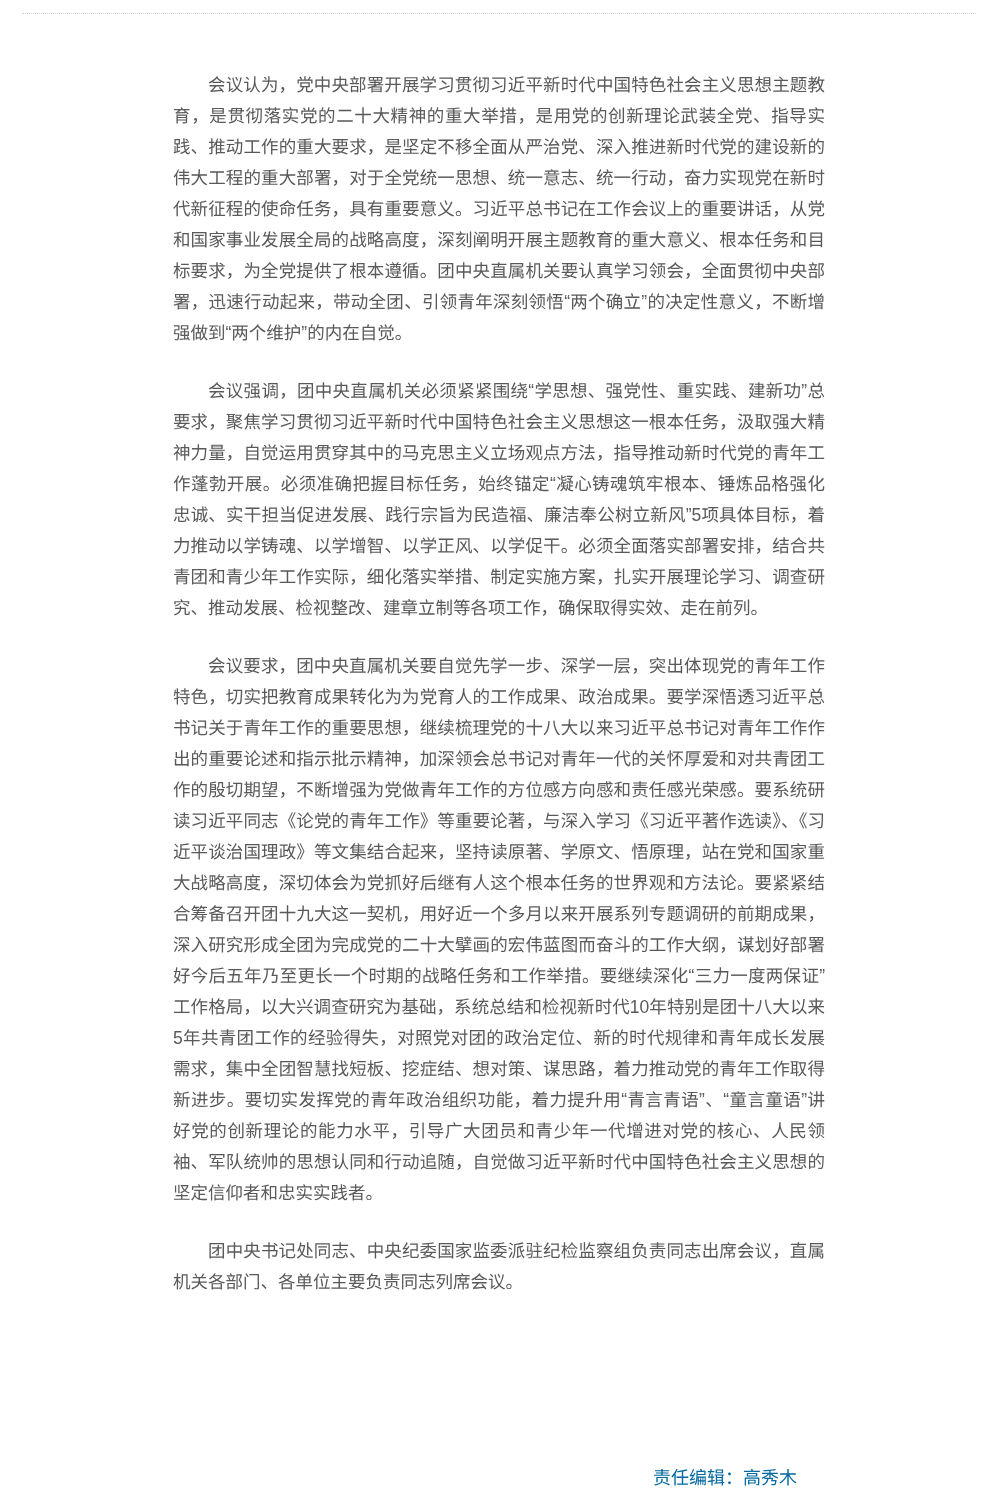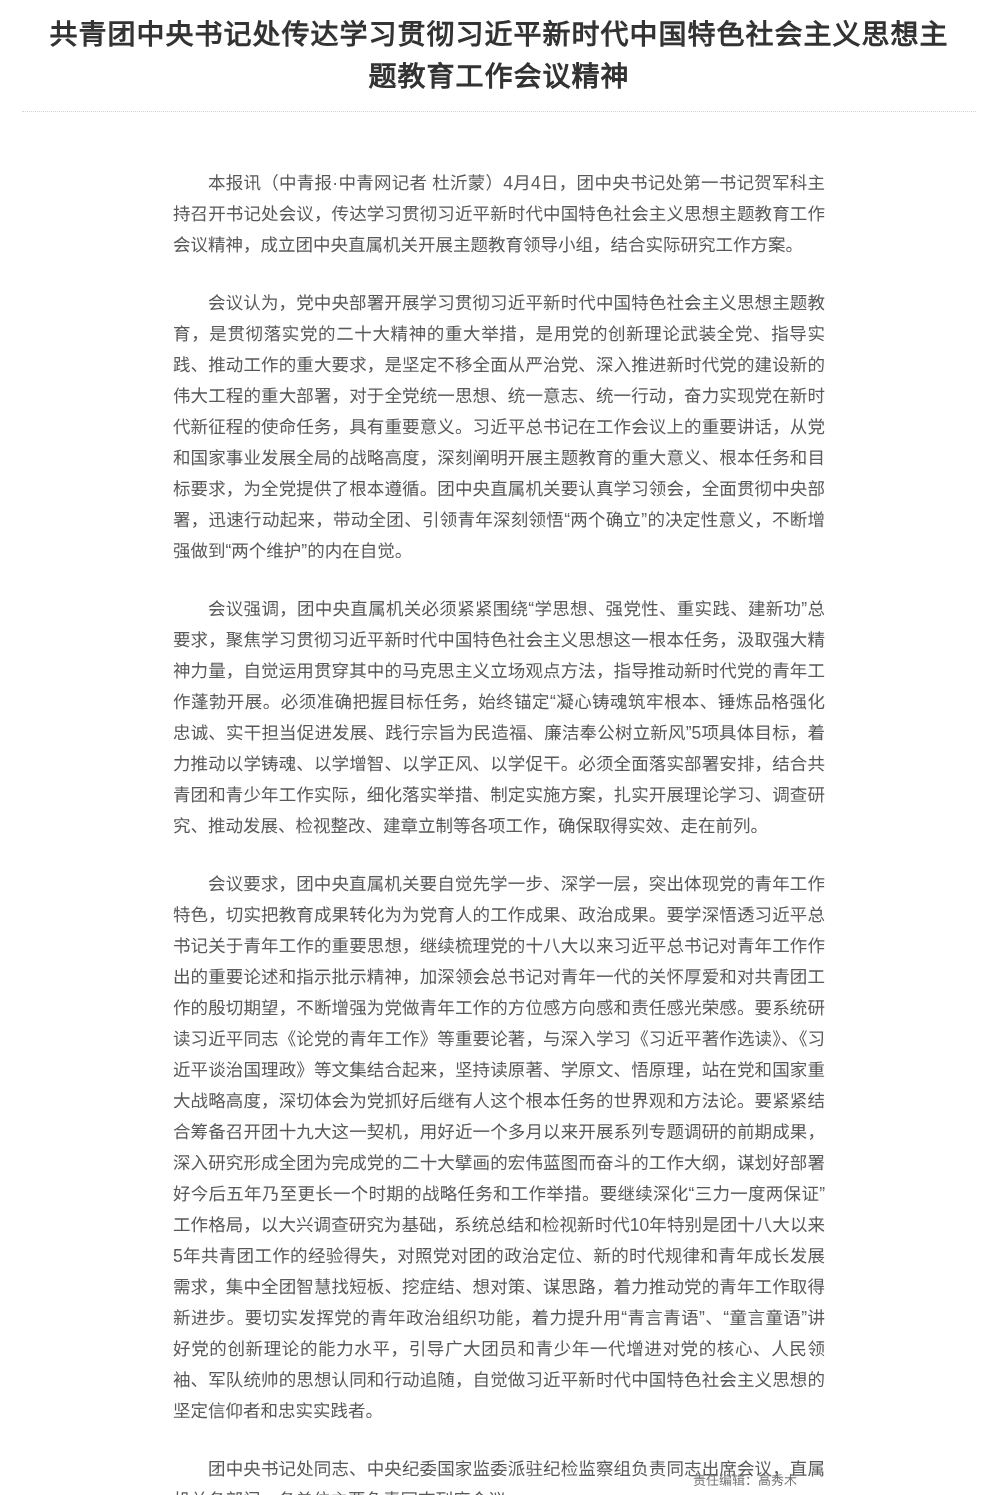--- a/index.html
+++ b/index.html
@@ -46,36 +46,34 @@
     font-size: 17.5px;
     line-height: 31px;
     color: #595959;
     text-align: justify;
     text-indent: 2em;
   }
   .footer-editor {
     position: absolute;
     right: 201px;
     bottom: 6px;
-    font-size: 13px;
-    color: #737373;
+    font-size: 18px;
+    color: #0369a1;
   }
 </style>
 </head>
 <body>
 
 <div class="page">
 
-  <h1 class="page-title">共青团中央书记处传达学习贯彻习近平新时代中国特色社会主义思想主题教育工作会议精神</h1>
 
 
   <div class="divider"></div>
 
   <div class="article-body">
-    <p>本报讯（中青报·中青网记者 杜沂蒙）4月4日，团中央书记处第一书记贺军科主持召开书记处会议，传达学习贯彻习近平新时代中国特色社会主义思想主题教育工作会议精神，成立团中央直属机关开展主题教育领导小组，结合实际研究工作方案。</p>
     <p>会议认为，党中央部署开展学习贯彻习近平新时代中国特色社会主义思想主题教育，是贯彻落实党的二十大精神的重大举措，是用党的创新理论武装全党、指导实践、推动工作的重大要求，是坚定不移全面从严治党、深入推进新时代党的建设新的伟大工程的重大部署，对于全党统一思想、统一意志、统一行动，奋力实现党在新时代新征程的使命任务，具有重要意义。习近平总书记在工作会议上的重要讲话，从党和国家事业发展全局的战略高度，深刻阐明开展主题教育的重大意义、根本任务和目标要求，为全党提供了根本遵循。团中央直属机关要认真学习领会，全面贯彻中央部署，迅速行动起来，带动全团、引领青年深刻领悟“两个确立”的决定性意义，不断增强做到“两个维护”的内在自觉。</p>
     <p>会议强调，团中央直属机关必须紧紧围绕“学思想、强党性、重实践、建新功”总要求，聚焦学习贯彻习近平新时代中国特色社会主义思想这一根本任务，汲取强大精神力量，自觉运用贯穿其中的马克思主义立场观点方法，指导推动新时代党的青年工作蓬勃开展。必须准确把握目标任务，始终锚定“凝心铸魂筑牢根本、锤炼品格强化忠诚、实干担当促进发展、践行宗旨为民造福、廉洁奉公树立新风”5项具体目标，着力推动以学铸魂、以学增智、以学正风、以学促干。必须全面落实部署安排，结合共青团和青少年工作实际，细化落实举措、制定实施方案，扎实开展理论学习、调查研究、推动发展、检视整改、建章立制等各项工作，确保取得实效、走在前列。</p>
     <p>会议要求，团中央直属机关要自觉先学一步、深学一层，突出体现党的青年工作特色，切实把教育成果转化为为党育人的工作成果、政治成果。要学深悟透习近平总书记关于青年工作的重要思想，继续梳理党的十八大以来习近平总书记对青年工作作出的重要论述和指示批示精神，加深领会总书记对青年一代的关怀厚爱和对共青团工作的殷切期望，不断增强为党做青年工作的方位感方向感和责任感光荣感。要系统研读习近平同志《论党的青年工作》等重要论著，与深入学习《习近平著作选读》、《习近平谈治国理政》等文集结合起来，坚持读原著、学原文、悟原理，站在党和国家重大战略高度，深切体会为党抓好后继有人这个根本任务的世界观和方法论。要紧紧结合筹备召开团十九大这一契机，用好近一个多月以来开展系列专题调研的前期成果，深入研究形成全团为完成党的二十大擘画的宏伟蓝图而奋斗的工作大纲，谋划好部署好今后五年乃至更长一个时期的战略任务和工作举措。要继续深化“三力一度两保证”工作格局，以大兴调查研究为基础，系统总结和检视新时代10年特别是团十八大以来5年共青团工作的经验得失，对照党对团的政治定位、新的时代规律和青年成长发展需求，集中全团智慧找短板、挖症结、想对策、谋思路，着力推动党的青年工作取得新进步。要切实发挥党的青年政治组织功能，着力提升用“青言青语”、“童言童语”讲好党的创新理论的能力水平，引导广大团员和青少年一代增进对党的核心、人民领袖、军队统帅的思想认同和行动追随，自觉做习近平新时代中国特色社会主义思想的坚定信仰者和忠实实践者。</p>
     <p>团中央书记处同志、中央纪委国家监委派驻纪检监察组负责同志出席会议，直属机关各部门、各单位主要负责同志列席会议。</p>
 
   </div>
 
   <div class="footer-editor">责任编辑：高秀木</div>
 
 </div>

